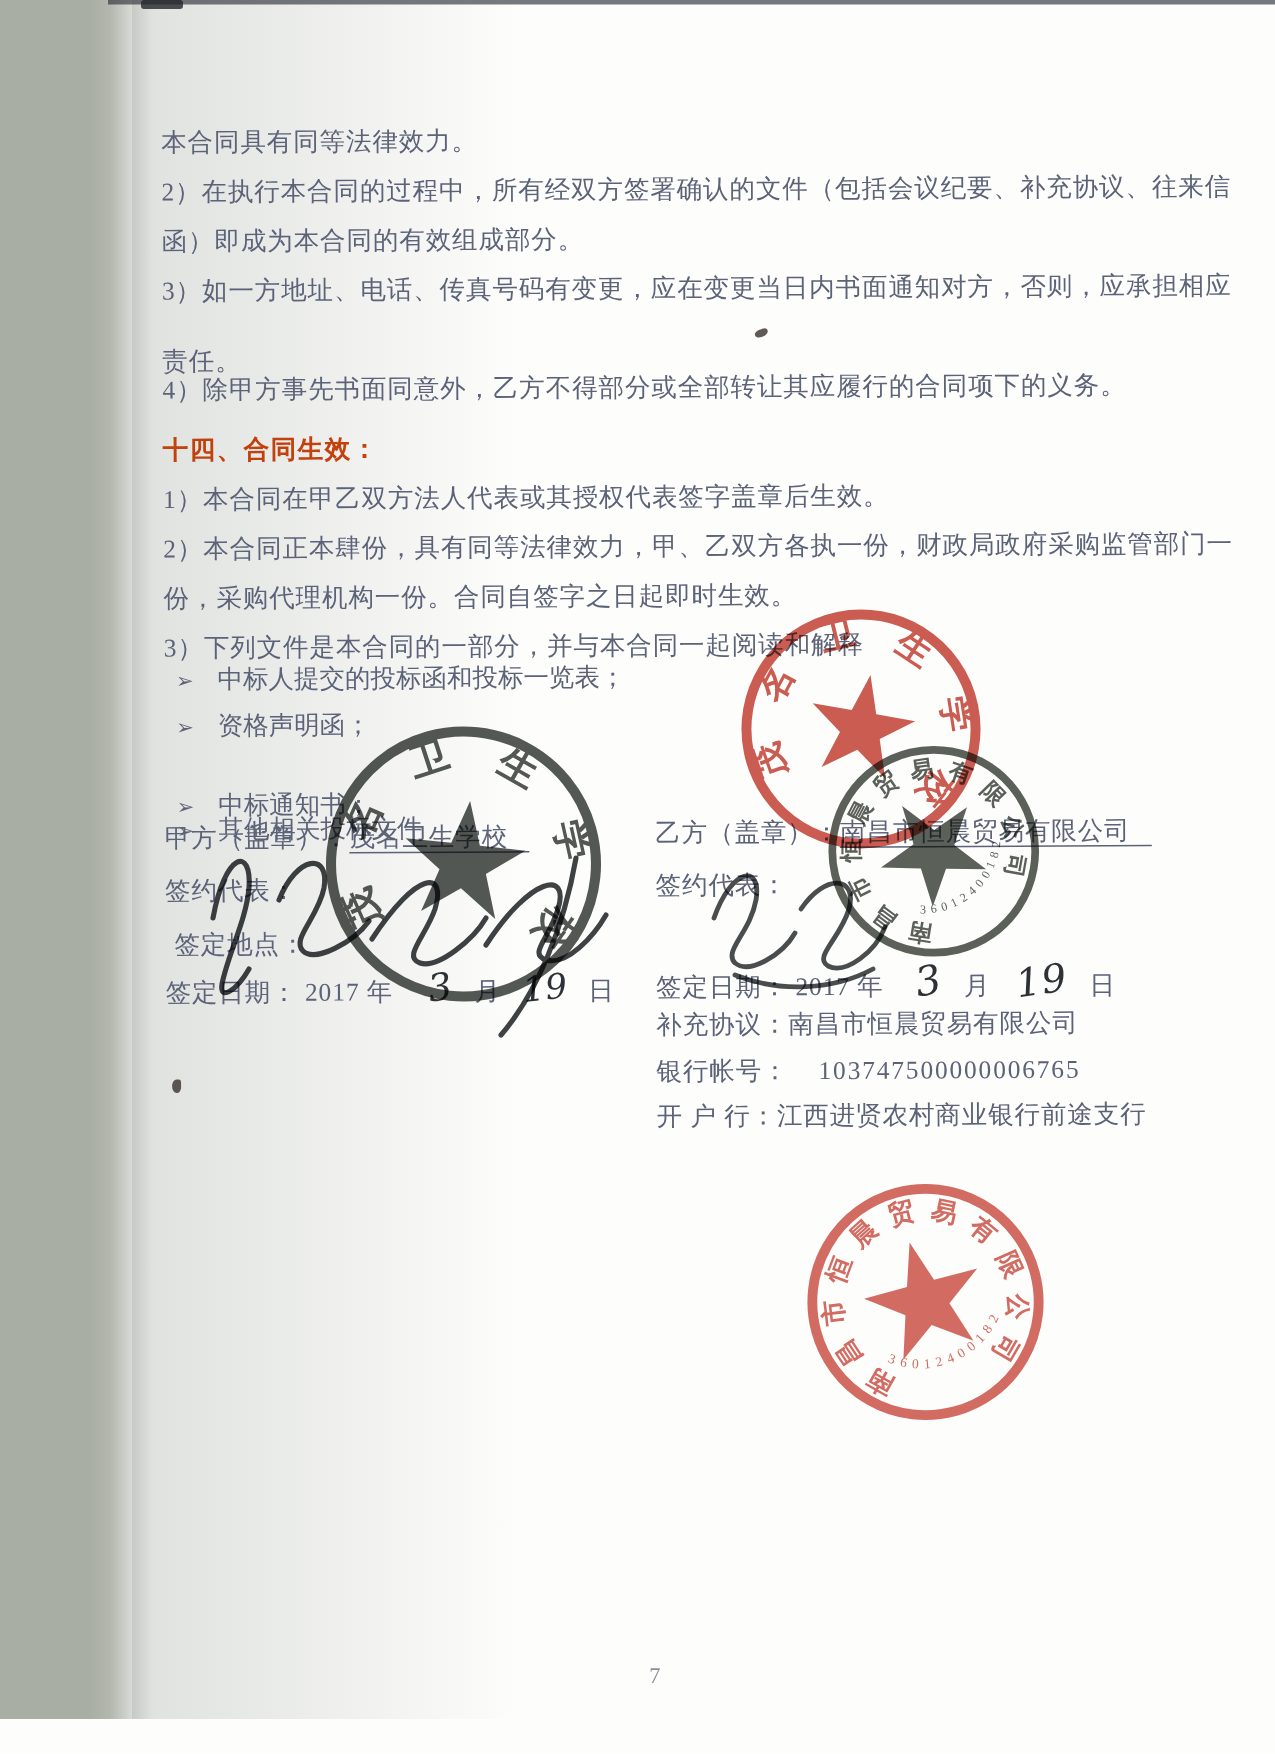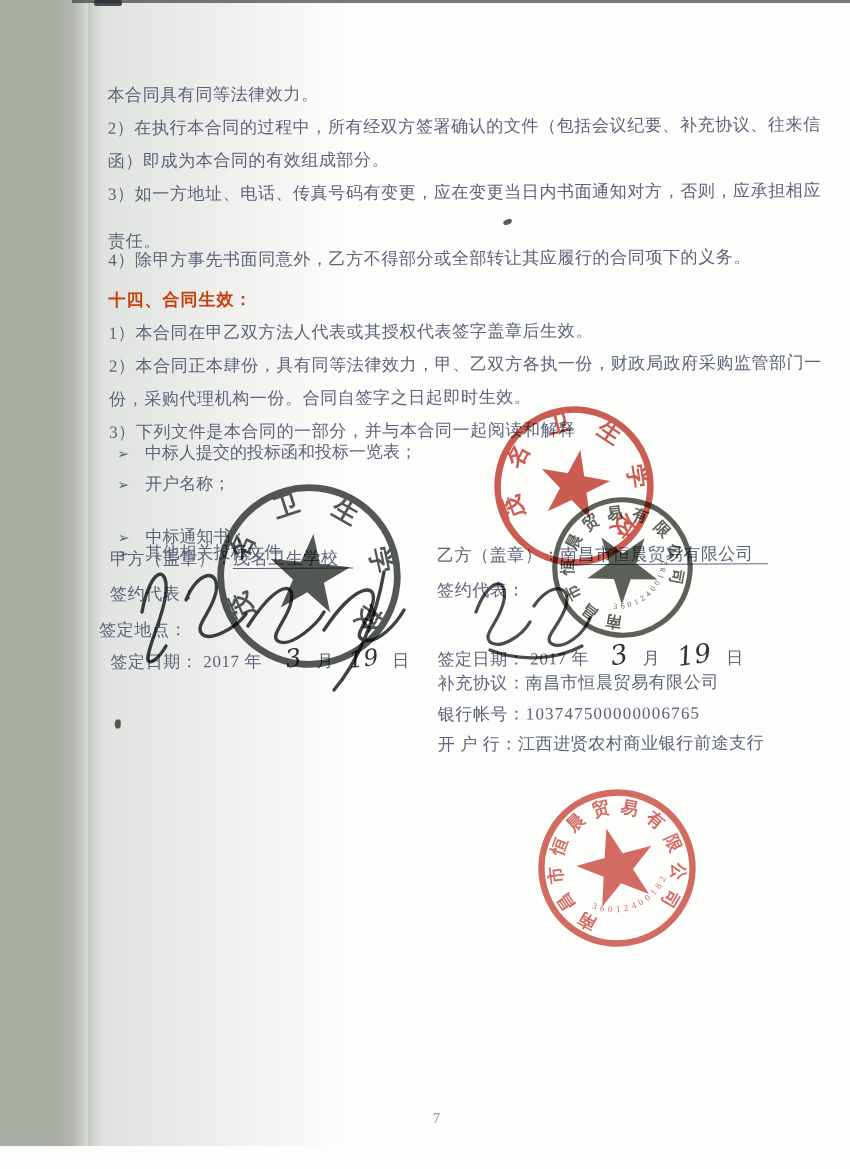--- a/index.html
+++ b/index.html
@@ -16,21 +16,21 @@
   .top-edge{position:absolute;left:72px;top:0;width:778px;height:3px;background:#2e3237;opacity:.65;}
   .top-smudge{position:absolute;left:94px;top:0;width:28px;height:6px;background:#23262b;border-radius:2px;opacity:.8;}
 
   .content{position:absolute;left:0;top:0;width:850px;height:1169px;transform:rotate(-0.3deg);color:#5c6378;}
   .line{position:absolute;left:110px;white-space:nowrap;font-size:17px;letter-spacing:.6px;}
   .heading{font-weight:bold;color:#c2410c;letter-spacing:1px;}
   .bullet-row{position:absolute;left:118px;white-space:nowrap;font-size:17px;}
   .bullet-glyph{display:inline-block;margin-right:16px;font-size:14px;color:#5c6378;}
   .sig-line{position:absolute;white-space:nowrap;font-size:17px;letter-spacing:.6px;}
   .uline{border-bottom:1.5px solid #5c6378;padding-right:14px;}
-  .num{letter-spacing:1.2px;}
+  .num{letter-spacing:1.2px;margin-left:20px;}
   .hand{font-style:italic;color:#2e3236;font-family:"DejaVu Serif",serif;}
   .page-num{position:absolute;left:430px;top:1110px;font-size:15px;color:#8a8f9a;}
 
   .seal{position:absolute;mix-blend-mode:multiply;}
   .seal svg{display:block;width:100%;height:100%;}
   .sig{position:absolute;mix-blend-mode:multiply;}
   .ink-dot{position:absolute;background:#3a2f2c;border-radius:50% 40% 60% 50%;opacity:.8;}
 </style>
 </head>
 <body>
@@ -53,35 +53,35 @@
     <div class="line heading" style="top:287px">十四、合同生效：</div>
     <div class="line" style="top:320px">1）本合同在甲乙双方法人代表或其授权代表签字盖章后生效。</div>
     <div class="line" style="top:353px">2）本合同正本肆份，具有同等法律效力，甲、乙双方各执一份，财政局政府采购监管部门一</div>
     <div class="line" style="top:386px">份，采购代理机构一份。合同自签字之日起即时生效。</div>
     <div class="line" style="top:419px">3）下列文件是本合同的一部分，并与本合同一起阅读和解释</div>
 
     <div class="bullet-row" style="top:440px">
       <span class="bullet-glyph">➢</span><span>中标人提交的投标函和投标一览表；</span>
     </div>
     <div class="bullet-row" style="top:471px">
-      <span class="bullet-glyph">➢</span><span>开户名称；</span>
+      <span class="bullet-glyph">➢</span><span>资格声明函；</span>
     </div>
     <div class="bullet-row" style="top:524px">
       <span class="bullet-glyph">➢</span><span>中标通知书；</span>
     </div>
     <div class="bullet-row" style="top:540px">
       
       <span class="bullet-glyph">➢</span><span>其他相关投标文件</span>
     </div>
 
     <div class="sig-line" style="left:110px;top:546px">
       <span>甲方（盖章）：</span><span class="uline">茂名卫生学校</span>
     </div>
     <div class="sig-line" style="left:110px;top:581px">签约代表：</div>
-    <div class="sig-line" style="left:99px;top:617px">签定地点：</div>
+    <div class="sig-line" style="left:116px;top:617px">签定地点：</div>
     <div class="sig-line" style="left:110px;top:643px">
       <span>签定日期：</span>
       <span>2017 年</span>
       <span class="hand" style="display:inline-block;font-size:25px;transform:rotate(-8deg);margin:0 10px 0 18px;">3</span>
       <span>月</span>
       <span class="hand" style="display:inline-block;font-size:23px;transform:rotate(-6deg);margin:0 8px 0 10px;">19</span>
       <span>日</span>
     </div>
 
     <div class="sig-line" style="left:437px;top:544px">

